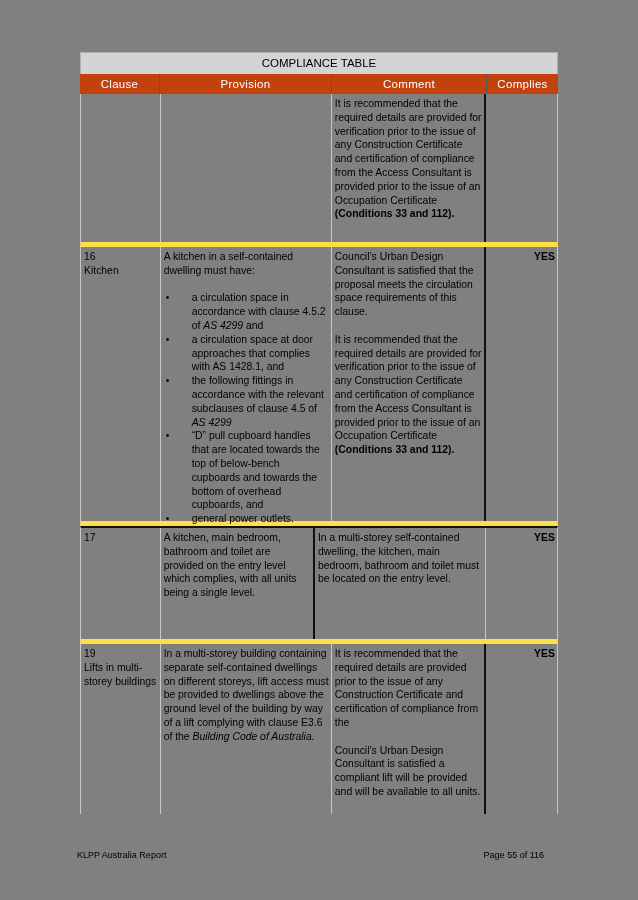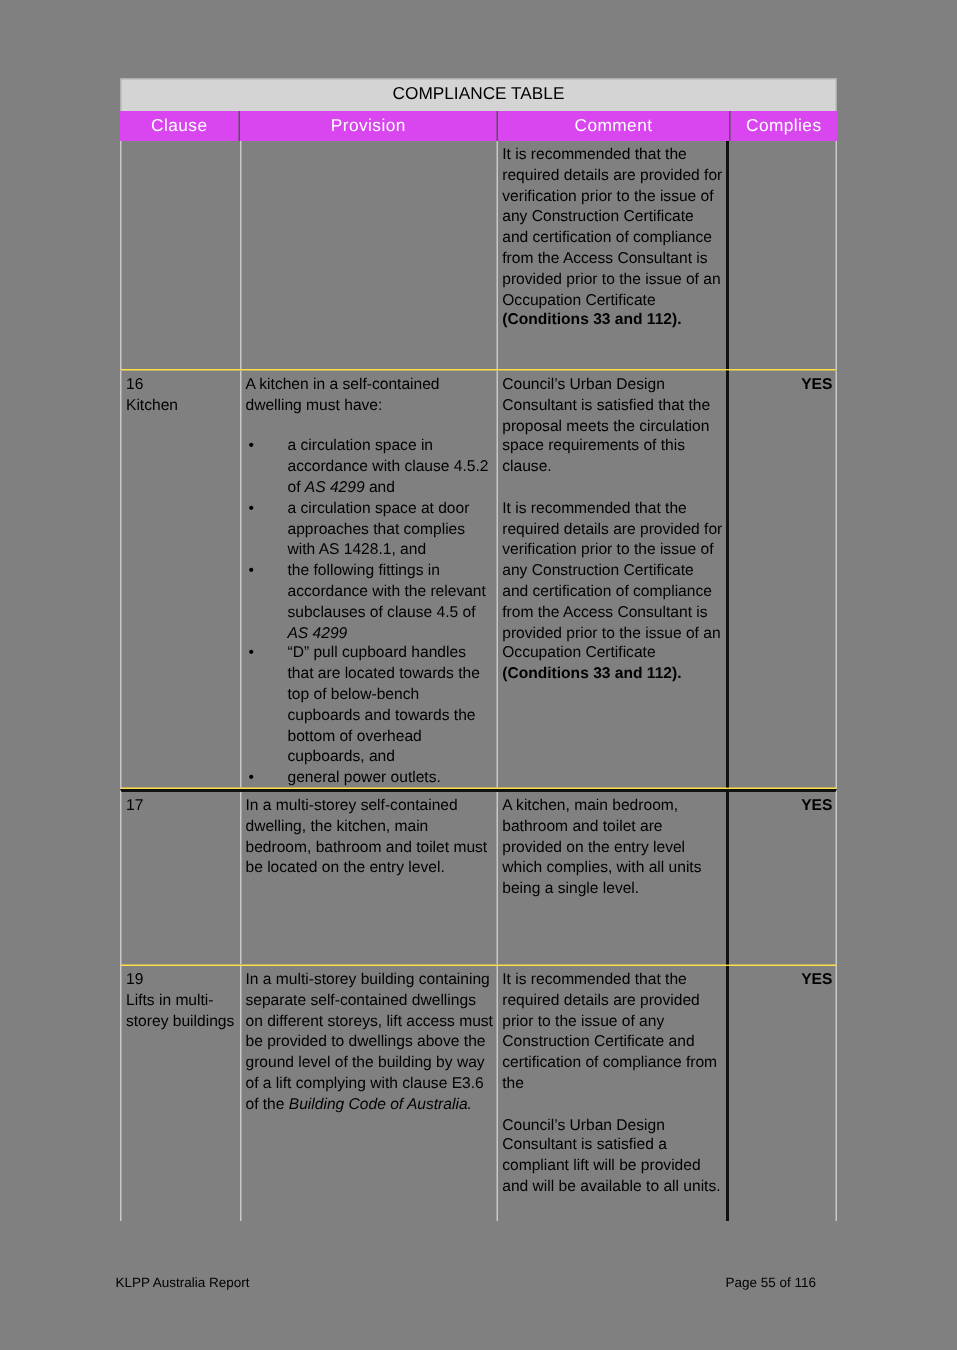--- a/index.html
+++ b/index.html
@@ -8,32 +8,32 @@
     font-family:"Liberation Sans", sans-serif; color:#000;
   }
   .page-table {
     position:absolute; left:80px; top:52px; width:478px;
   }
   .title-bar {
     height:21px; background:#d4d4d4; border:1px solid #b0b0b0; border-bottom:none;
     text-align:center; font-weight:normal; font-size:11.5px; line-height:21px; color:#000;
   }
   .header-row {
-    display:flex; height:20px; background:#d946ef; color:#fff;
+    display:flex; height:20px; background:#c2410c; color:#fff;
     font-size:11.5px; line-height:20px; letter-spacing:0.3px;
   }
   .header-row div { text-align:center; border-right:1px solid #555; box-sizing:border-box; }
   .header-row div:last-child { border-right:none; }
   .c1 { width:80px; }
   .c2 { width:172px; }
   .c3 { width:155px; }
   .c4 { width:71px; }
   .row {
     display:flex; border-left:1px solid #c8c8c8; border-right:1px solid #c8c8c8;
-    border-bottom:1px solid #fde047; box-sizing:border-box;
+    border-bottom:5px solid #fde047; box-sizing:border-box;
   }
   .row.thick-top { border-top:2px solid #111; }
   .cell {
     box-sizing:border-box; padding:3px 2px 2px 3px; font-size:10.4px; line-height:13.8px;
     border-right:1px solid #c8c8c8;
   }
   .cell.comment { border-right:2px solid #111; }
   .cell:last-child { border-right:none; }
   .cell.complies { font-weight:bold;padding-left:48px; }
   .para { margin:0 0 13.8px 0; }
@@ -95,25 +95,25 @@
         <span class="bold">(Conditions 33 and 112).</span>
       </p>
     </div>
     <div class="cell c4 complies">YES</div>
   </div>
 
   <div class="row thick-top" style="height:118px">
     <div class="cell c1">
       <div>17</div>
     </div>
+    <div class="cell c3 comment">
+      <p class="para">A kitchen, main bedroom, bathroom and toilet are provided on the entry level which complies, with all units being a single level.</p>
+    </div>
     <div class="cell c2">
       <div>In a multi-storey self-contained dwelling, the kitchen, main bedroom, bathroom and toilet must be located on the entry level.</div>
-    </div>
-    <div class="cell c3 comment">
-      <p class="para">A kitchen, main bedroom, bathroom and toilet are provided on the entry level which complies, with all units being a single level.</p>
     </div>
     <div class="cell c4 complies">YES</div>
   </div>
 
   <div class="row" style="height:170px; border-bottom:none">
     <div class="cell c1">
       <div>19</div>
       <div>Lifts in multi-storey buildings</div>
     </div>
     <div class="cell c2">

